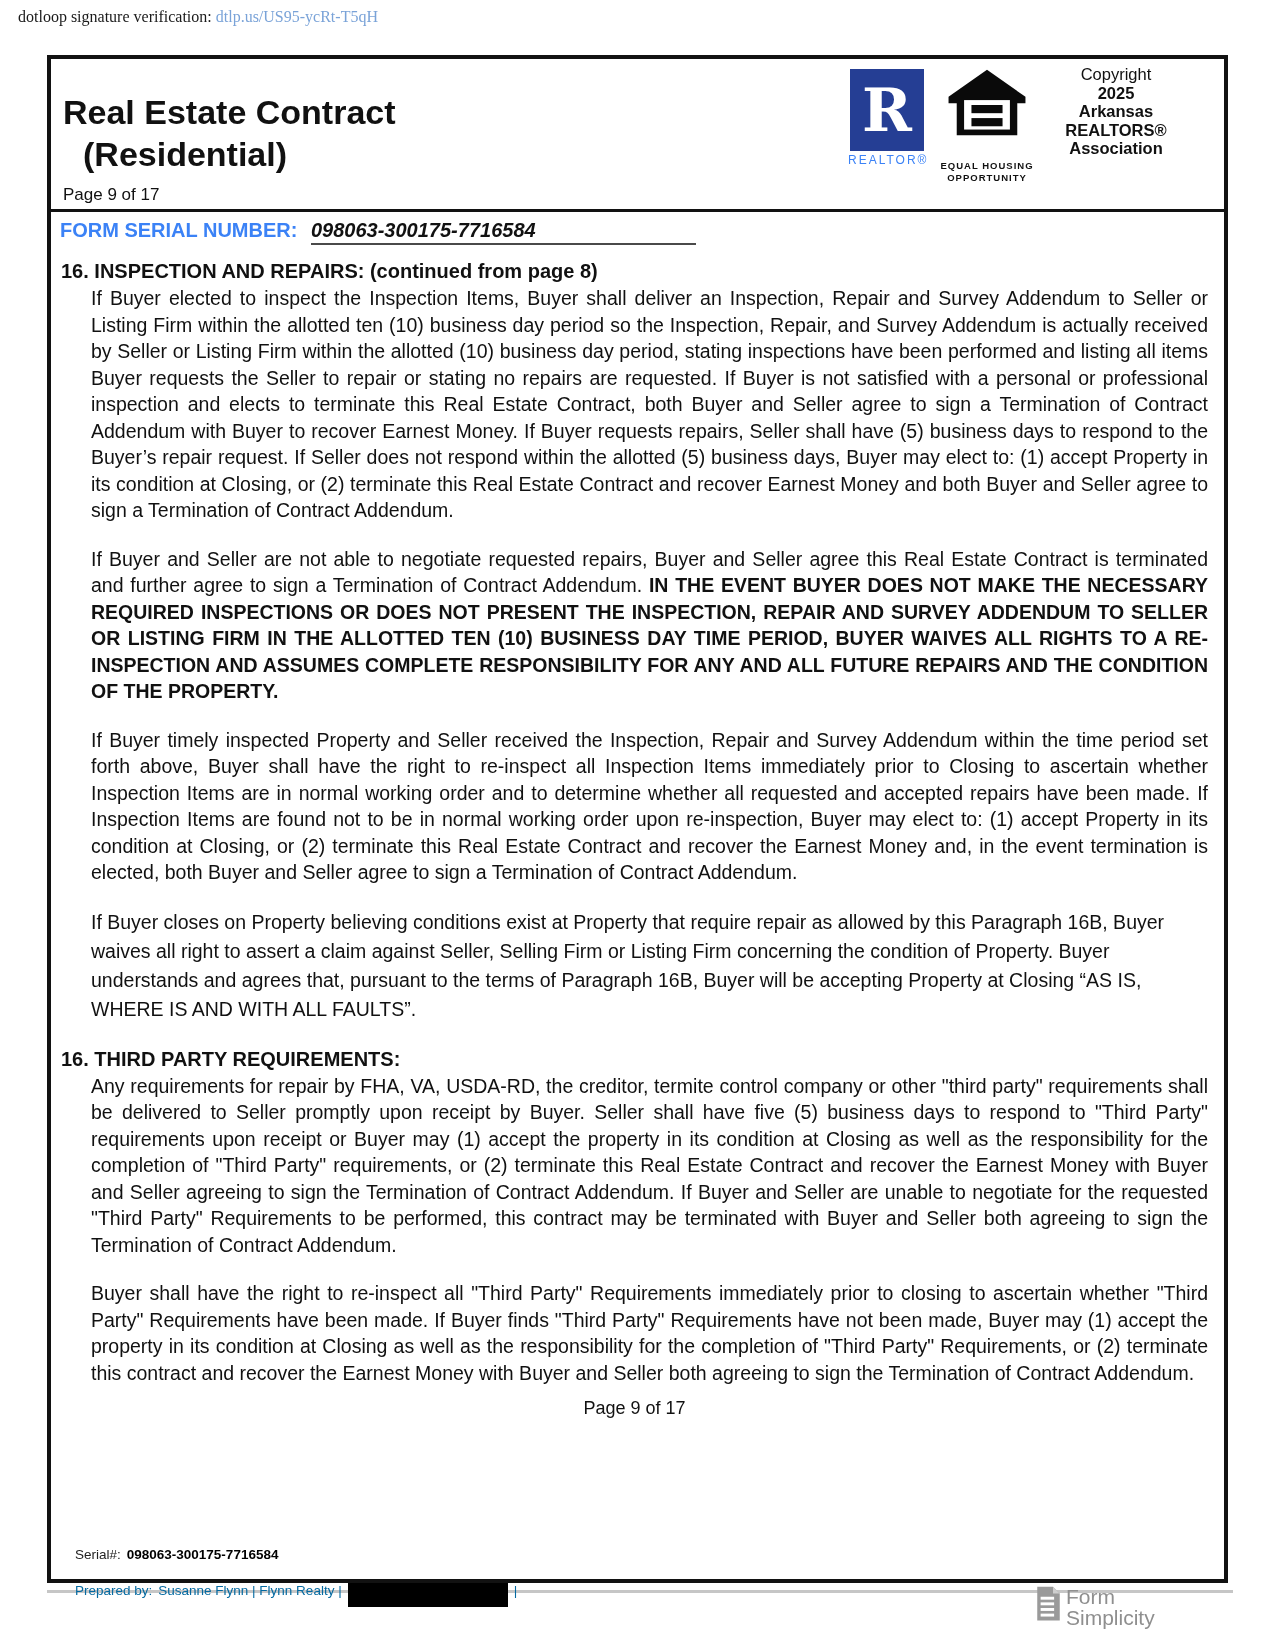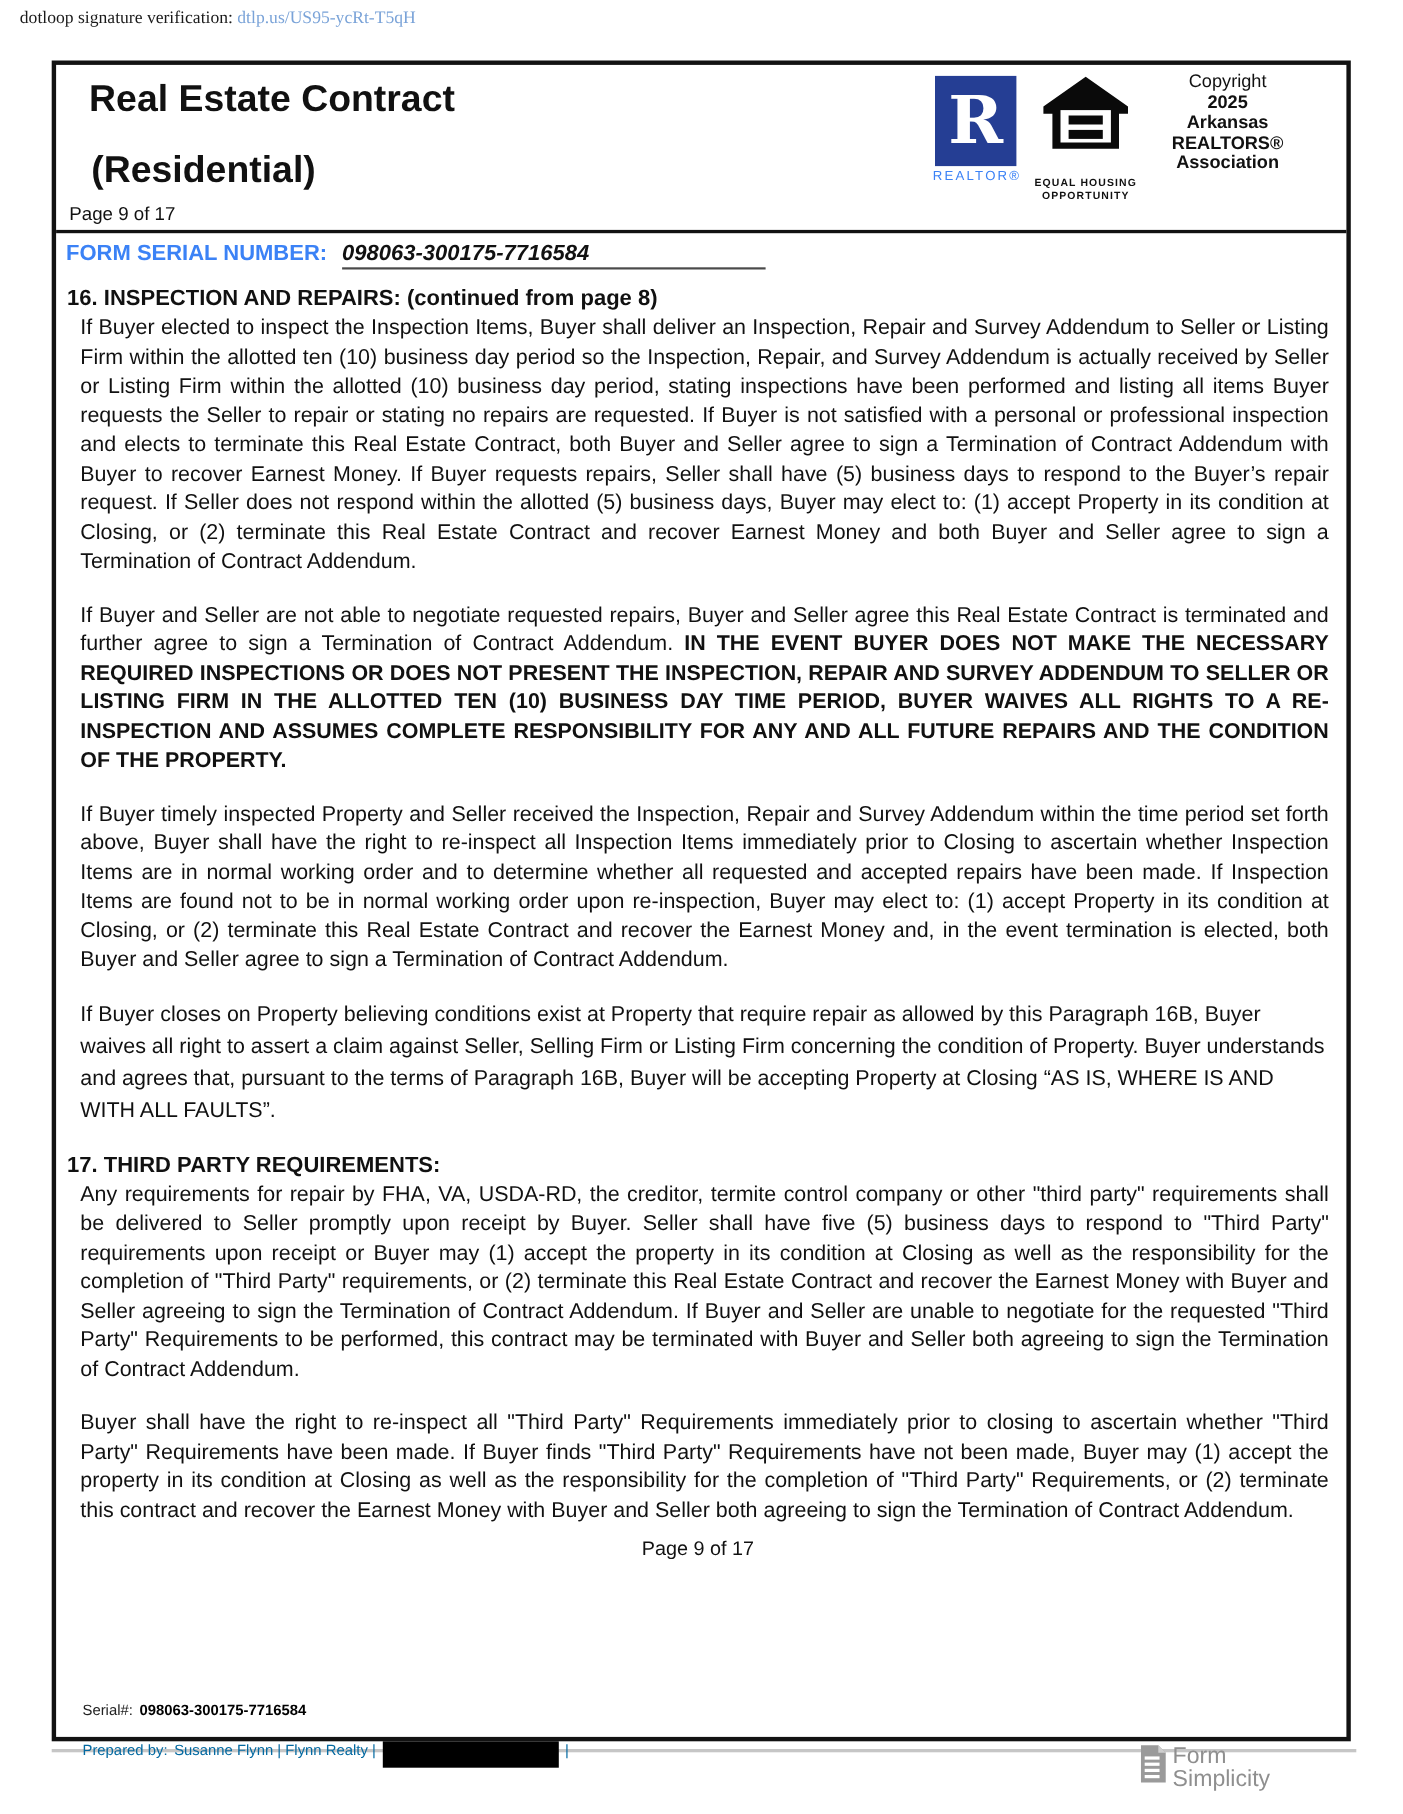--- a/index.html
+++ b/index.html
@@ -21,21 +21,21 @@
     position:absolute; left:47px; top:55px; width:1181px; height:1528px;
     border:4px solid #121212; background:#fff;
   }
   .frame-shadow {
     position:absolute; left:47px; top:1590px; width:1186px; height:3px;
     background:#c6c6c6;
   }
 
   
   .hdr { position:relative; height:153px; border-bottom:3px solid #121212; }
-  .hdr-title1 { position:absolute; left:12px; top:12px; font-size:34px; font-weight:bold;margin-left:18px; }
+  .hdr-title1 { position:absolute; left:12px; top:34px; font-size:34px; font-weight:bold; }
   .hdr-title2 { position:absolute; left:12px; top:76px; font-size:34px; font-weight:bold;margin-left:20px; }
   .hdr-page   { position:absolute; left:12px; top:126px; font-size:17px; }
 
   .realtor-wrap { position:absolute; left:797px; top:10px; width:78px; text-align:center; }
   .realtor-box {
     width:74px; height:82px; background:#253e94; color:#fff; margin:0 auto;
     display:flex; align-items:center; justify-content:center;
     font-family:"DejaVu Serif", serif; font-weight:bold; font-size:60px; line-height:1;
   }
   .realtor-cap { font-size:12px; letter-spacing:2px; color:#3b82f6; margin-top:2px; white-space:nowrap; }
@@ -52,21 +52,21 @@
   .serial-label { color:#3b82f6; font-weight:bold; }
   .serial-value {
     font-weight:bold; font-style:italic; color:#111; margin-left:8px;
     border-bottom:2px solid #4a4a4a; padding-right:160px; padding-bottom:2px;
   }
 
   
   .content { padding:4px 16px 0 10px; font-size:19.5px; }
   .sec-head { font-size:20px; font-weight:bold; margin:4px 0 2px 0; }
   .para {
-    margin-left:12px; text-align:justify; line-height:26.5px; margin-top:2px;
+    margin-left:30px; text-align:justify; line-height:26.5px; margin-top:2px;
   }
   .para + .para { margin-top:22px; }
   .para.ragged { text-align:left; line-height:29px; }
   .bold-run { font-weight:bold; }
   .sec17-head { margin-top:24px; }
   .tight { margin-top:0; }
 
   .page-bottom-label { text-align:center; font-size:18px; margin-top:12px; }
 
   
@@ -135,21 +135,21 @@
     <div class="para">If Buyer elected to inspect the Inspection Items, Buyer shall deliver an Inspection, Repair and Survey Addendum to Seller or Listing Firm within the allotted ten (10) business day period so the Inspection, Repair, and Survey Addendum is actually received by Seller or Listing Firm within the allotted (10) business day period, stating inspections have been performed and listing all items Buyer requests the Seller to repair or stating no repairs are requested. If Buyer is not satisfied with a personal or professional inspection and elects to terminate this Real Estate Contract, both Buyer and Seller agree to sign a Termination of Contract Addendum with Buyer to recover Earnest Money. If Buyer requests repairs, Seller shall have (5) business days to respond to the Buyer’s repair request. If Seller does not respond within the allotted (5) business days, Buyer may elect to: (1) accept Property in its condition at Closing, or (2) terminate this Real Estate Contract and recover Earnest Money and both Buyer and Seller agree to sign a Termination of Contract Addendum.</div>
 
     <div class="para">
       <span>If Buyer and Seller are not able to negotiate requested repairs, Buyer and Seller agree this Real Estate Contract is terminated and further agree to sign a Termination of Contract Addendum. </span><span class="bold-run">IN THE EVENT BUYER DOES NOT MAKE THE NECESSARY REQUIRED INSPECTIONS OR DOES NOT PRESENT THE INSPECTION, REPAIR AND SURVEY ADDENDUM TO SELLER OR LISTING FIRM IN THE ALLOTTED TEN (10) BUSINESS DAY TIME PERIOD, BUYER WAIVES ALL RIGHTS TO A RE-INSPECTION AND ASSUMES COMPLETE RESPONSIBILITY FOR ANY AND ALL FUTURE REPAIRS AND THE CONDITION OF THE PROPERTY.</span>
     </div>
 
     <div class="para">If Buyer timely inspected Property and Seller received the Inspection, Repair and Survey Addendum within the time period set forth above, Buyer shall have the right to re-inspect all Inspection Items immediately prior to Closing to ascertain whether Inspection Items are in normal working order and to determine whether all requested and accepted repairs have been made. If Inspection Items are found not to be in normal working order upon re-inspection, Buyer may elect to: (1) accept Property in its condition at Closing, or (2) terminate this Real Estate Contract and recover the Earnest Money and, in the event termination is elected, both Buyer and Seller agree to sign a Termination of Contract Addendum.</div>
 
     <div class="para ragged">If Buyer closes on Property believing conditions exist at Property that require repair as allowed by this Paragraph 16B, Buyer waives all right to assert a claim against Seller, Selling Firm or Listing Firm concerning the condition of Property. Buyer understands and agrees that, pursuant to the terms of Paragraph 16B, Buyer will be accepting Property at Closing “AS IS, WHERE IS AND WITH ALL FAULTS”.</div>
 
-    <div class="sec-head sec17-head">17. THIRD PARTY REQUIREMENTS:</div>
+    <div class="sec-head sec17-head">16. THIRD PARTY REQUIREMENTS:</div>
 
     <div class="para">Any requirements for repair by FHA, VA, USDA-RD, the creditor, termite control company or other "third party" requirements shall be delivered to Seller promptly upon receipt by Buyer. Seller shall have five (5) business days to respond to "Third Party" requirements upon receipt or Buyer may (1) accept the property in its condition at Closing as well as the responsibility for the completion of "Third Party" requirements, or (2) terminate this Real Estate Contract and recover the Earnest Money with Buyer and Seller agreeing to sign the Termination of Contract Addendum. If Buyer and Seller are unable to negotiate for the requested "Third Party" Requirements to be performed, this contract may be terminated with Buyer and Seller both agreeing to sign the Termination of Contract Addendum.</div>
 
     <div class="para tight">Buyer shall have the right to re-inspect all "Third Party" Requirements immediately prior to closing to ascertain whether "Third Party" Requirements have been made. If Buyer finds "Third Party" Requirements have not been made, Buyer may (1) accept the property in its condition at Closing as well as the responsibility for the completion of "Third Party" Requirements, or (2) terminate this contract and recover the Earnest Money with Buyer and Seller both agreeing to sign the Termination of Contract Addendum.</div>
 
     <div class="page-bottom-label">Page 9 of 17</div>
   </div>
 
 </div>
 

